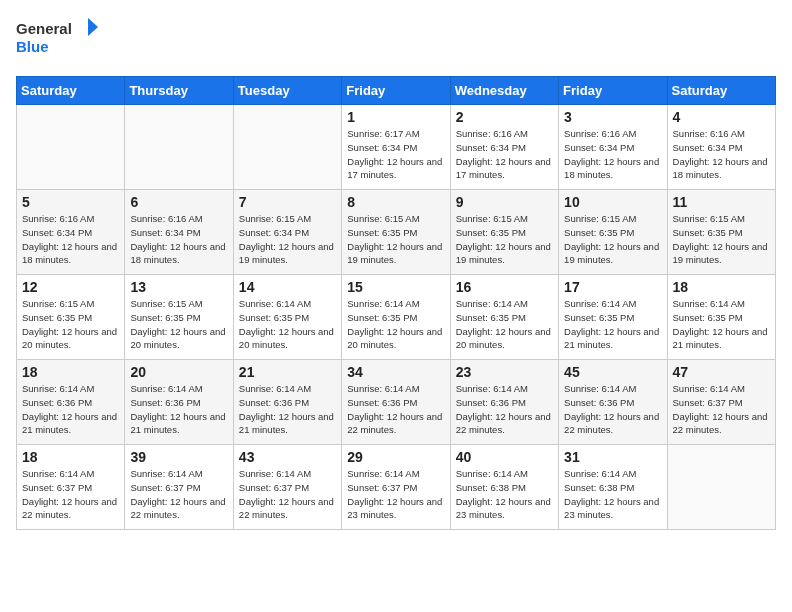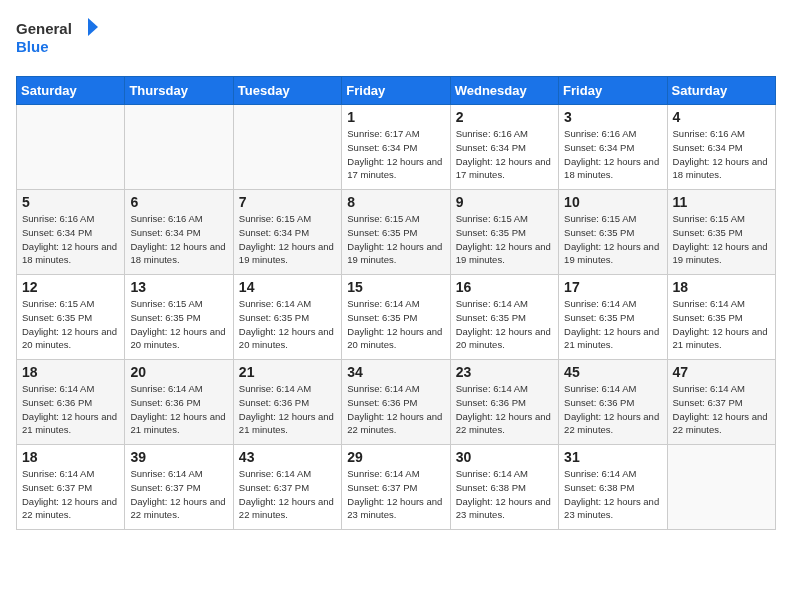--- a/index.html
+++ b/index.html
@@ -291,21 +291,21 @@
 Sunset: 6:37 PM
 Daylight: 12 hours and 22 minutes.</div>
         </td>
         <td class="row-white">
           <div class="day-number">29</div>
           <div class="day-info" style="white-space: pre-line;">Sunrise: 6:14 AM
 Sunset: 6:37 PM
 Daylight: 12 hours and 23 minutes.</div>
         </td>
         <td class="row-white">
-          <div class="day-number">30</div>
+          <div class="day-number">40</div>
           <div class="day-info" style="white-space: pre-line;">Sunrise: 6:14 AM
 Sunset: 6:38 PM
 Daylight: 12 hours and 23 minutes.</div>
         </td>
         <td class="row-white">
           <div class="day-number">31</div>
           <div class="day-info" style="white-space: pre-line;">Sunrise: 6:14 AM
 Sunset: 6:38 PM
 Daylight: 12 hours and 23 minutes.</div>
         </td>

